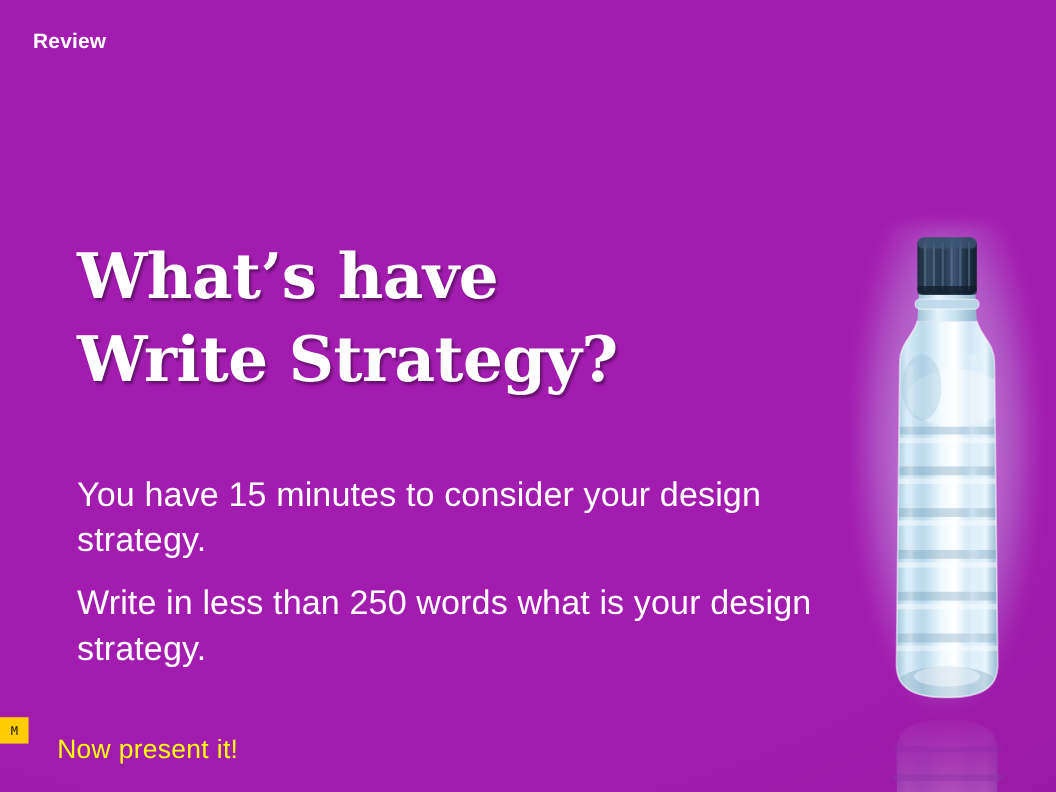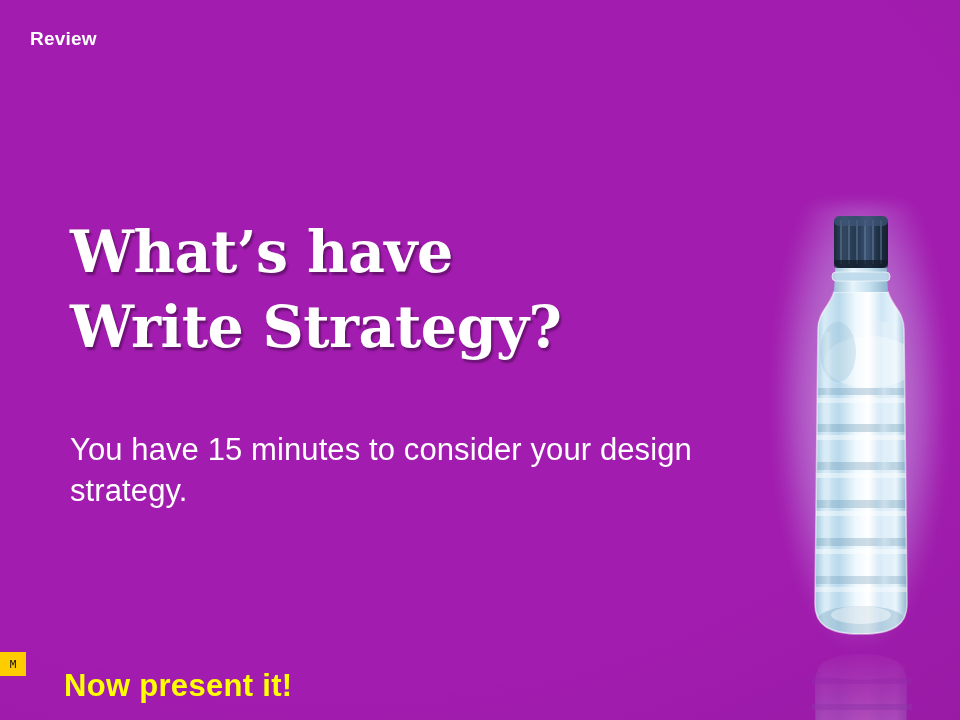--- a/index.html
+++ b/index.html
@@ -69,24 +69,24 @@
     font-size: 31px;
     color: #ffffff;
     line-height: 1.33;
     letter-spacing: 0.1px;
     margin: 0 0 16px 0;
   }
 
   
   .cta-text {
     position: absolute;
-    left: 64px;
+    left: 52px;
     top: 668px;
-    font-size: 31px;
-    font-weight: bold;
+    font-size: 24px;
+    font-weight: normal;
     color: #ffff00;
     letter-spacing: 0.3px;
     z-index: 6;
   }
 
   
   .corner-badge {
     position: absolute;
     left: 0;
     top: 652px;
@@ -159,20 +159,21 @@
 
   <div class="header-label">Review</div>
 
   <div class="title-block">
     <div class="title-line">What’s have</div>
     <div class="title-line">Write Strategy?</div>
   </div>
 
   <div class="body-block">
     <p class="body-para">You have 15 minutes to consider your design strategy.</p>
+    <p class="body-para">Write in less than 250 words what is your design strategy.</p>
   </div>
 
   <div class="cta-text">Now present it!</div>
 
   <div class="corner-badge">M</div>
 
   <div class="bottle-stage">
     <div class="bottle-glow"></div>
 
     <div class="bottle-wrap">

